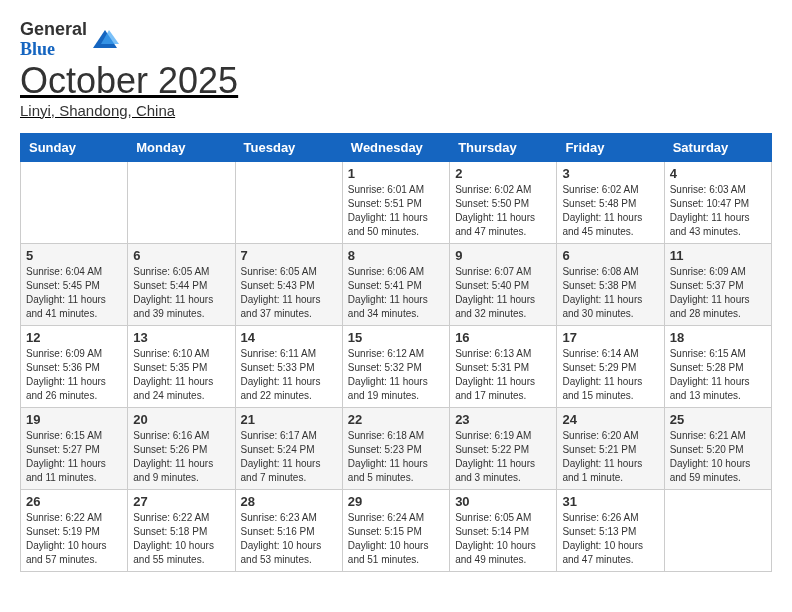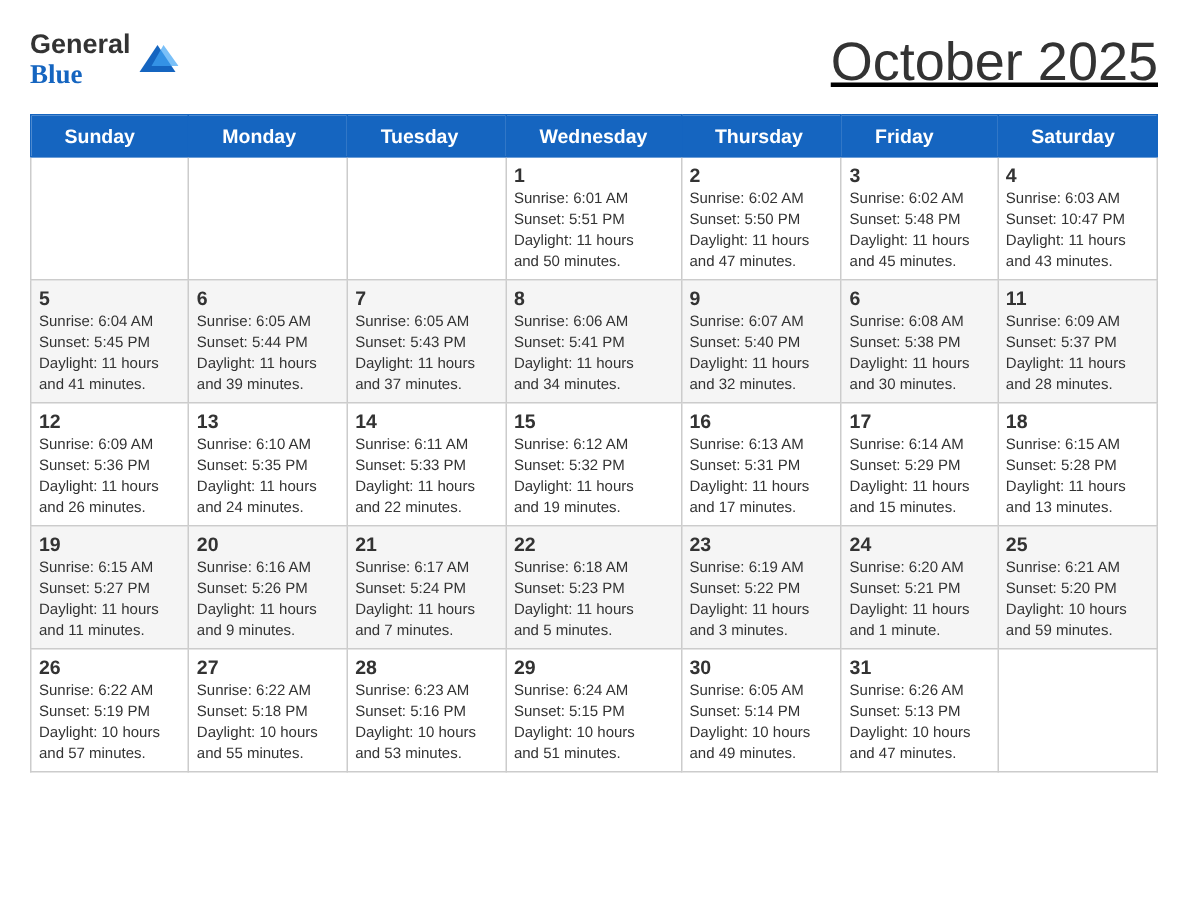--- a/index.html
+++ b/index.html
@@ -11,20 +11,21 @@
     }
     .page {
       width: 792px;
       padding: 20px 20px 10px 20px;
     }
     .header {
       display: flex;
       justify-content: space-between;
       align-items: flex-start;
       margin-bottom: 14px;
+      flex-direction: column;
     }
     .logo {
       display: flex;
       align-items: center;
     }
     .logo-text {
       display: flex;
       flex-direction: column;
       line-height: 1.1;
     }
@@ -58,21 +59,21 @@
       color: #333;
     }
     .calendar {
       width: 100%;
       border-collapse: collapse;
     }
     .calendar th {
       background-color: #1565c0;
       color: #fff;
       text-align: left;
-      padding: 6px 22px;
+      padding: 6px 8px;
       font-size: 13px;
       border: 1px solid #1565c0;
     }
     .calendar td {
       border: 1px solid #ccc;
       vertical-align: top;
       padding: 4px 5px;
       width: calc(100%/7);
       min-height: 80px;
     }
@@ -107,20 +108,21 @@
         <span class="logo-general">General</span>
         <span class="logo-blue">Blue</span>
       </div>
       <svg class="logo-icon" viewBox="0 0 28 28">
         <polygon points="14,4 26,22 2,22" fill="#1565c0"></polygon>
         <polygon points="18,4 28,18 10,18" fill="#42a5f5" opacity="0.7"></polygon>
       </svg>
     </div>
     <div class="title-block">
       <div class="month-title">October 2025</div>
+      <div class="location">Linyi, Shandong, China</div>
     </div>
   </div>
 
   <table class="calendar">
     <thead>
       <tr>
         <th>Sunday</th>
         <th>Monday</th>
         <th>Tuesday</th>
         <th>Wednesday</th>

